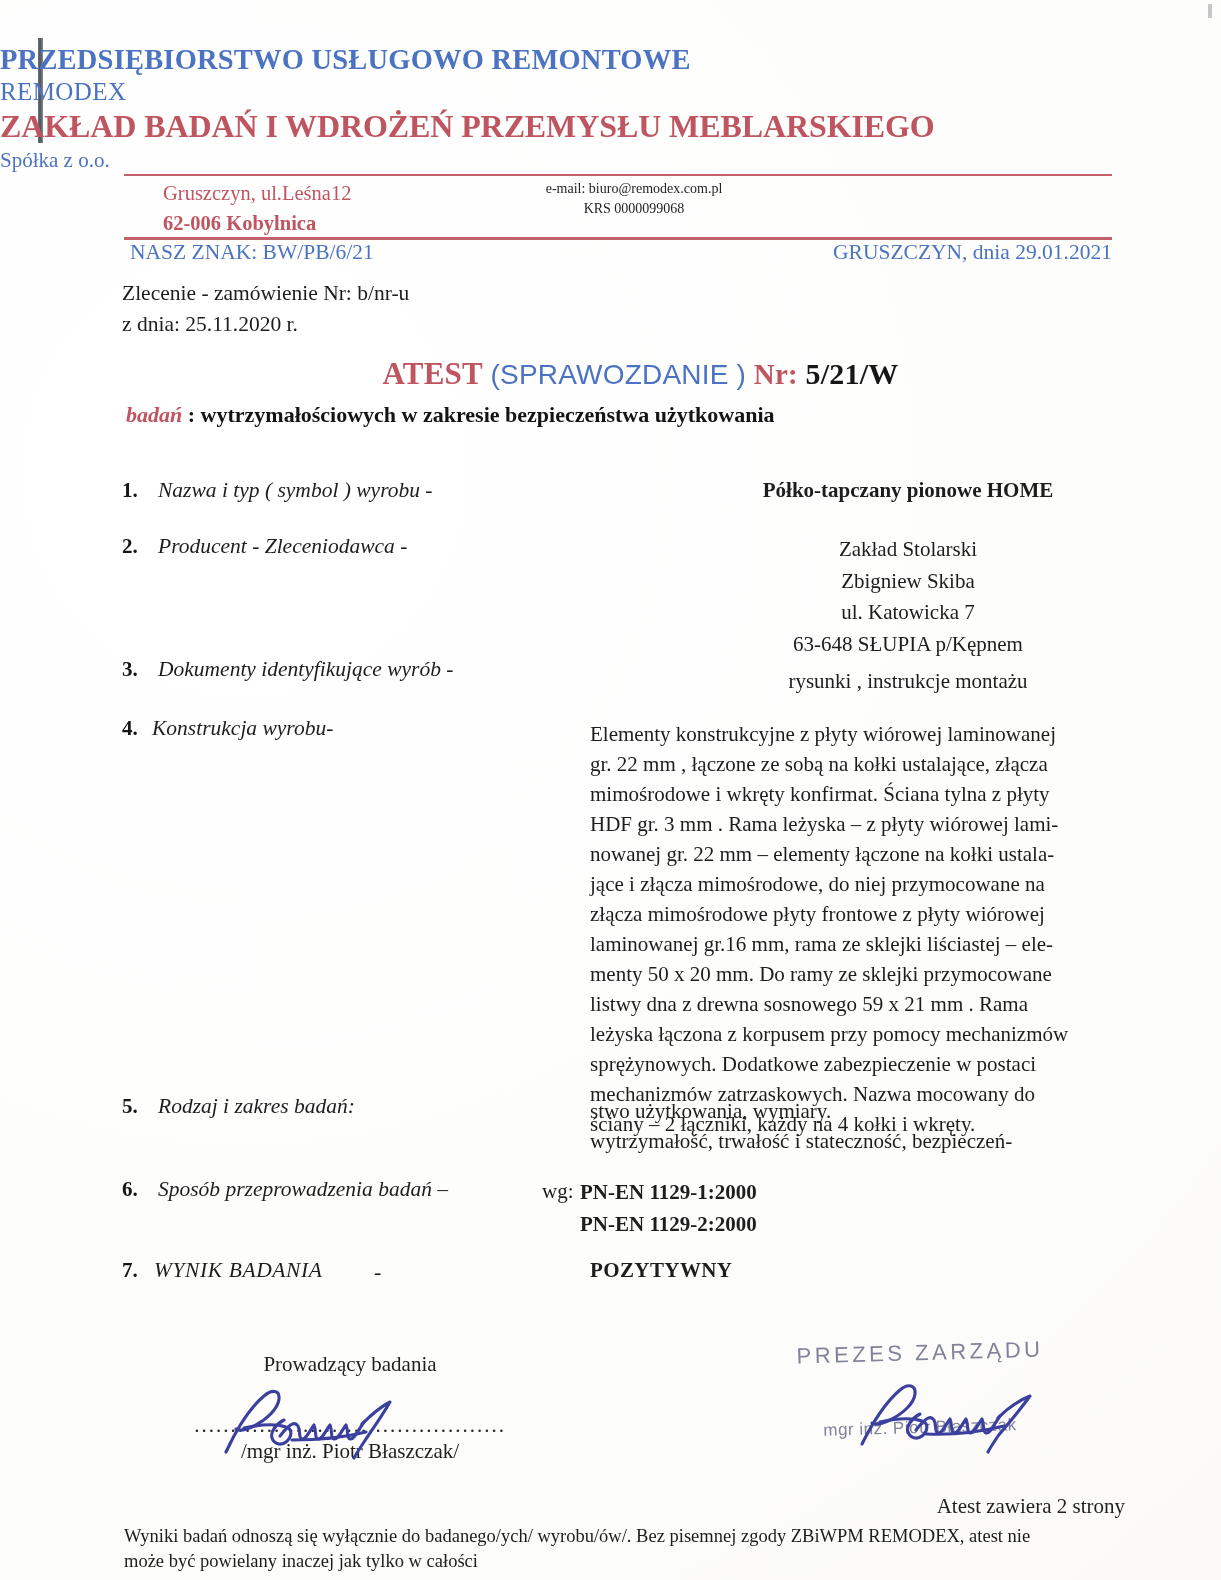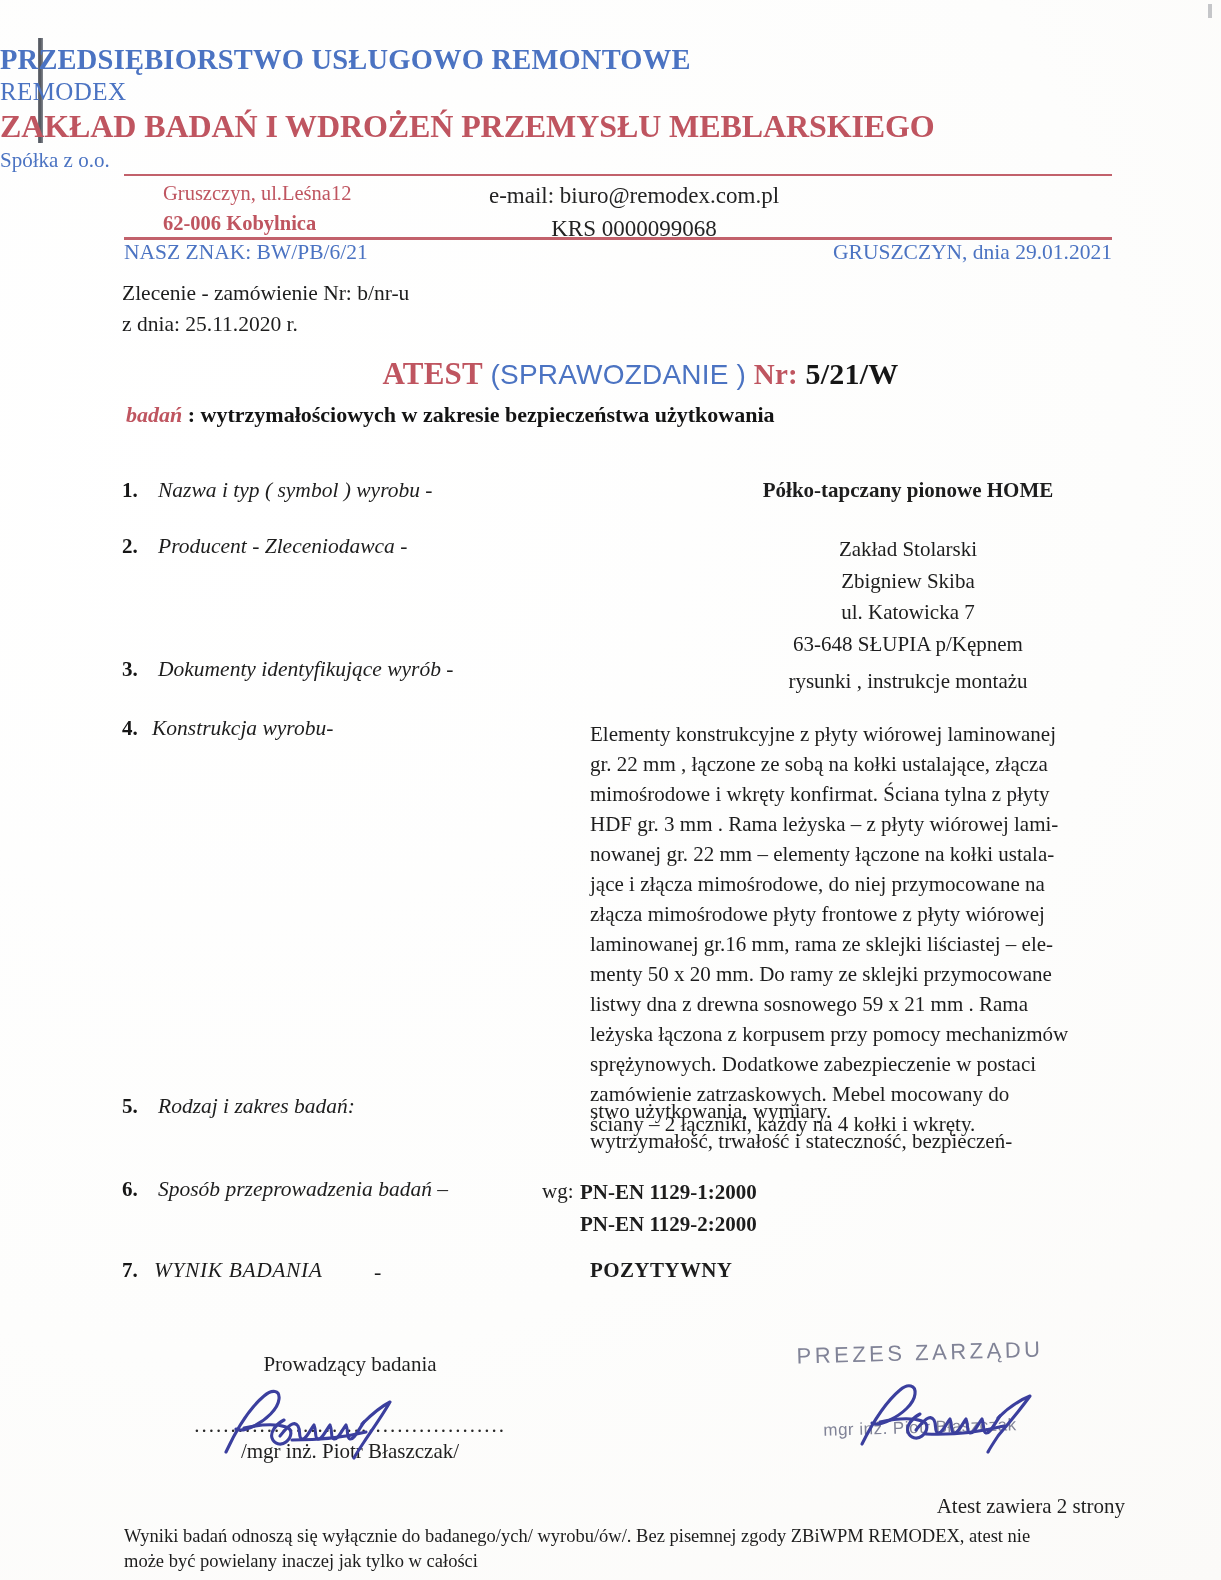--- a/index.html
+++ b/index.html
@@ -106,36 +106,36 @@
     margin-left: 32px;
   }
   .contact .col-left .bold { font-weight: bold; }
   .contact .col-right {
     position: absolute;
     left: 300px;
     top: 0;
     width: 420px;
     text-align: center;
     font-family: "Liberation Serif", serif;
-    font-size: 23px;
+    font-size: 14px;
     color: #232323;
     line-height: 1.45;
   }
 
   .refline {
     position: absolute;
     top: 240px;
     left: 124px;
     width: 988px;
     height: 30px;
     color: #4b73c2;
     font-family: "Liberation Serif", serif;
     font-size: 21.5px;
   }
-  .refline .znak { position: absolute; left: 0; top: 0; }
+  .refline .znak { position: absolute; left: 6px; top: 0; }
   .refline .place { position: absolute; right: 0; top: 0; }
 
   
   .order-info {
     position: absolute;
     left: 122px;
     top: 278px;
     font-family: "Liberation Serif", serif;
     font-size: 21.5px;
     line-height: 1.45;
@@ -414,21 +414,21 @@
       <div>mimośrodowe i wkręty konfirmat. Ściana tylna z płyty</div>
       <div>HDF gr. 3 mm .  Rama leżyska – z płyty wiórowej lami-</div>
       <div>nowanej gr. 22 mm – elementy łączone na kołki ustala-</div>
       <div>jące i złącza mimośrodowe, do niej przymocowane na</div>
       <div>złącza mimośrodowe płyty frontowe z płyty wiórowej</div>
       <div>laminowanej gr.16 mm, rama ze sklejki liściastej – ele-</div>
       <div>menty 50 x 20 mm. Do ramy ze sklejki przymocowane</div>
       <div>listwy dna z drewna sosnowego 59 x 21 mm . Rama</div>
       <div>leżyska łączona z korpusem przy pomocy mechanizmów</div>
       <div>sprężynowych. Dodatkowe zabezpieczenie w postaci</div>
-      <div>zamówienie zatrzaskowych. Mebel mocowany do</div>
+      <div>mechanizmów zatrzaskowych. Nazwa mocowany do</div>
       <div>ściany – 2 łączniki, każdy na 4 kołki i wkręty.</div>
     </div>
   </div>
 
   <div class="item" style="top:1094px;">
     <span class="num">5.</span>
     <span class="label">Rodzaj i zakres badań:</span>
     <div class="value para" style="left:468px; top:2px; width:520px;">
       <div>stwo użytkowania, wymiary.</div>
       <div>wytrzymałość, trwałość i stateczność, bezpieczeń-</div>

